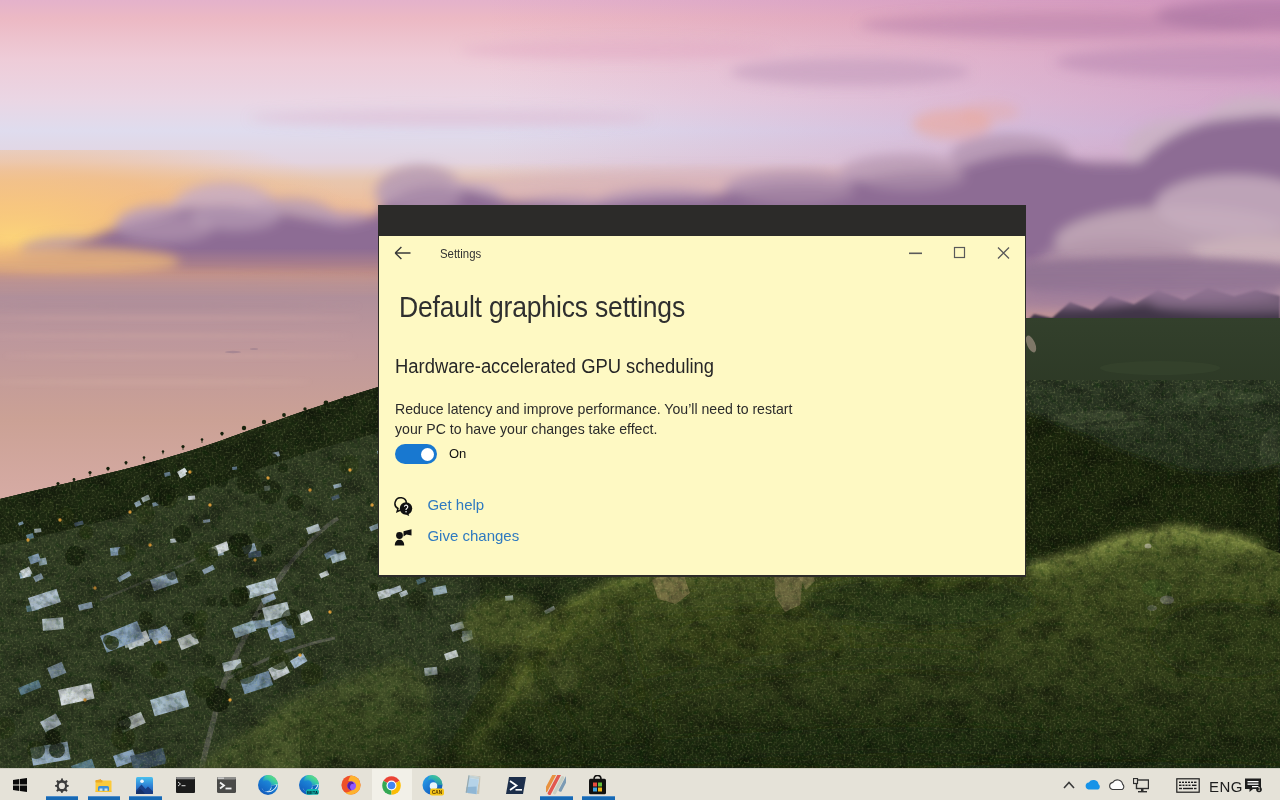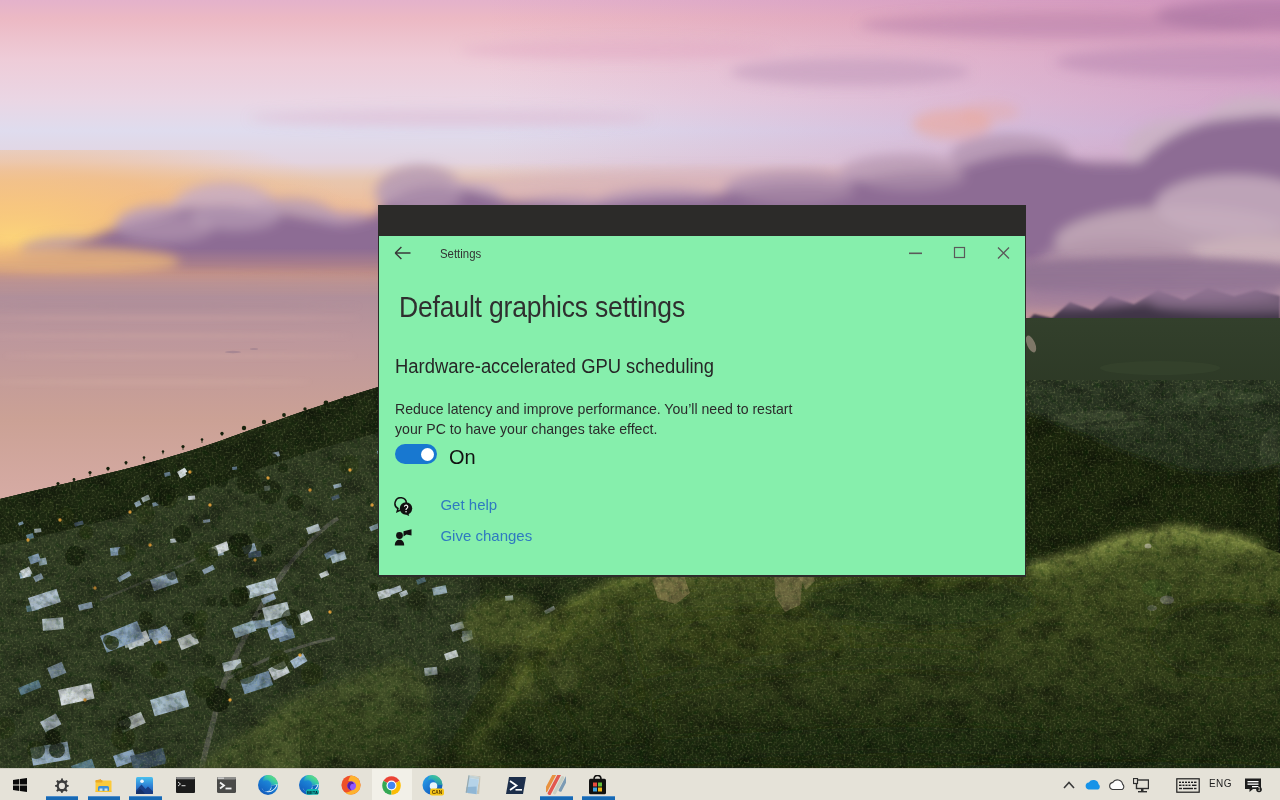--- a/index.html
+++ b/index.html
@@ -1,35 +1,35 @@
 <!DOCTYPE html>
 <html><head><meta charset="utf-8"><style>
 html,body{margin:0;padding:0;width:1280px;height:800px;overflow:hidden;background:#000}
 *{box-sizing:border-box}
 body{font-family:"Liberation Sans",sans-serif;position:relative}
 #bg{position:absolute;left:0;top:0}
 #band{position:absolute;left:378px;top:205px;width:648px;height:372px;background:#2c2b29;}
-#win{position:absolute;left:379px;top:236px;width:646px;height:339px;background:#86efac;}
+#win{position:absolute;left:379px;top:236px;width:646px;height:339px;background:#fef9c3;}
 #backarrow{position:absolute;left:15px;top:10px}
 #wtitle{position:absolute;left:61px;top:10.5px;font-size:12px;color:#333;transform:scaleX(.95);transform-origin:left top}
 #wbtns{position:absolute;left:530px;top:10px}
 #h1{position:absolute;left:20px;top:55px;font-size:29px;color:#2f2f2f;white-space:nowrap;transform:scaleX(0.915);transform-origin:left top;letter-spacing:-0.2px}
 #h2{position:absolute;left:16px;top:119px;font-size:20px;color:#262626;white-space:nowrap;transform:scaleX(0.92);transform-origin:left top}
 #body1{position:absolute;left:16px;top:163px;font-size:15px;line-height:19.5px;color:#2b2b2b;white-space:nowrap;transform:scaleX(0.94);transform-origin:left top}
 #toggle{position:absolute;left:16px;top:208px;width:42px;height:20px;border-radius:10px;background:#1878d0}
 #knob{position:absolute;right:3px;top:3.5px;width:13px;height:13px;border-radius:50%;background:#fff}
-#onlbl{position:absolute;left:70px;top:210px;font-size:20px;color:#111}
+#onlbl{position:absolute;left:70px;top:210px;font-size:13px;color:#111}
 .lrow{position:absolute;left:15px;height:20px}
 .lrow svg{vertical-align:middle}
-.lrow span{color:#2f7ac0;font-size:15px;margin-left:23px;vertical-align:middle;position:relative;top:-2px}
+.lrow span{color:#2f7ac0;font-size:15px;margin-left:10px;vertical-align:middle;position:relative;top:-2px}
 #bar{position:absolute;left:0;top:768px;width:1280px;height:32px;background:#e5e2d8;border-top:1px solid #cfccc2}
 #hl{position:absolute;left:372px;top:0;width:40px;height:32px;background:#f2f0e8}
 .ti{position:absolute}
 .ul{position:absolute;top:27px;height:5px;background:#1769b4;border-top:1px solid #4d8cc8}
-#eng{position:absolute;left:1209px;top:9px;font-size:10px;color:#1d1d1d;letter-spacing:0.4px}
+#eng{position:absolute;left:1209px;top:9px;font-size:15px;color:#1d1d1d;letter-spacing:0.4px}
 </style></head>
 <body>
 <svg id="bg" width="1280" height="800" viewBox="0 0 1280 800">
 <defs>
 <linearGradient id="sg" x1="0" y1="0" x2="0" y2="1">
         <stop offset="0.0%" stop-color="#e4b2cb"></stop>
         <stop offset="5.5%" stop-color="#ecb9c4"></stop>
         <stop offset="17.4%" stop-color="#eeccd8"></stop>
         <stop offset="29.4%" stop-color="#ead6e4"></stop>
         <stop offset="38.5%" stop-color="#dfdcee"></stop>

